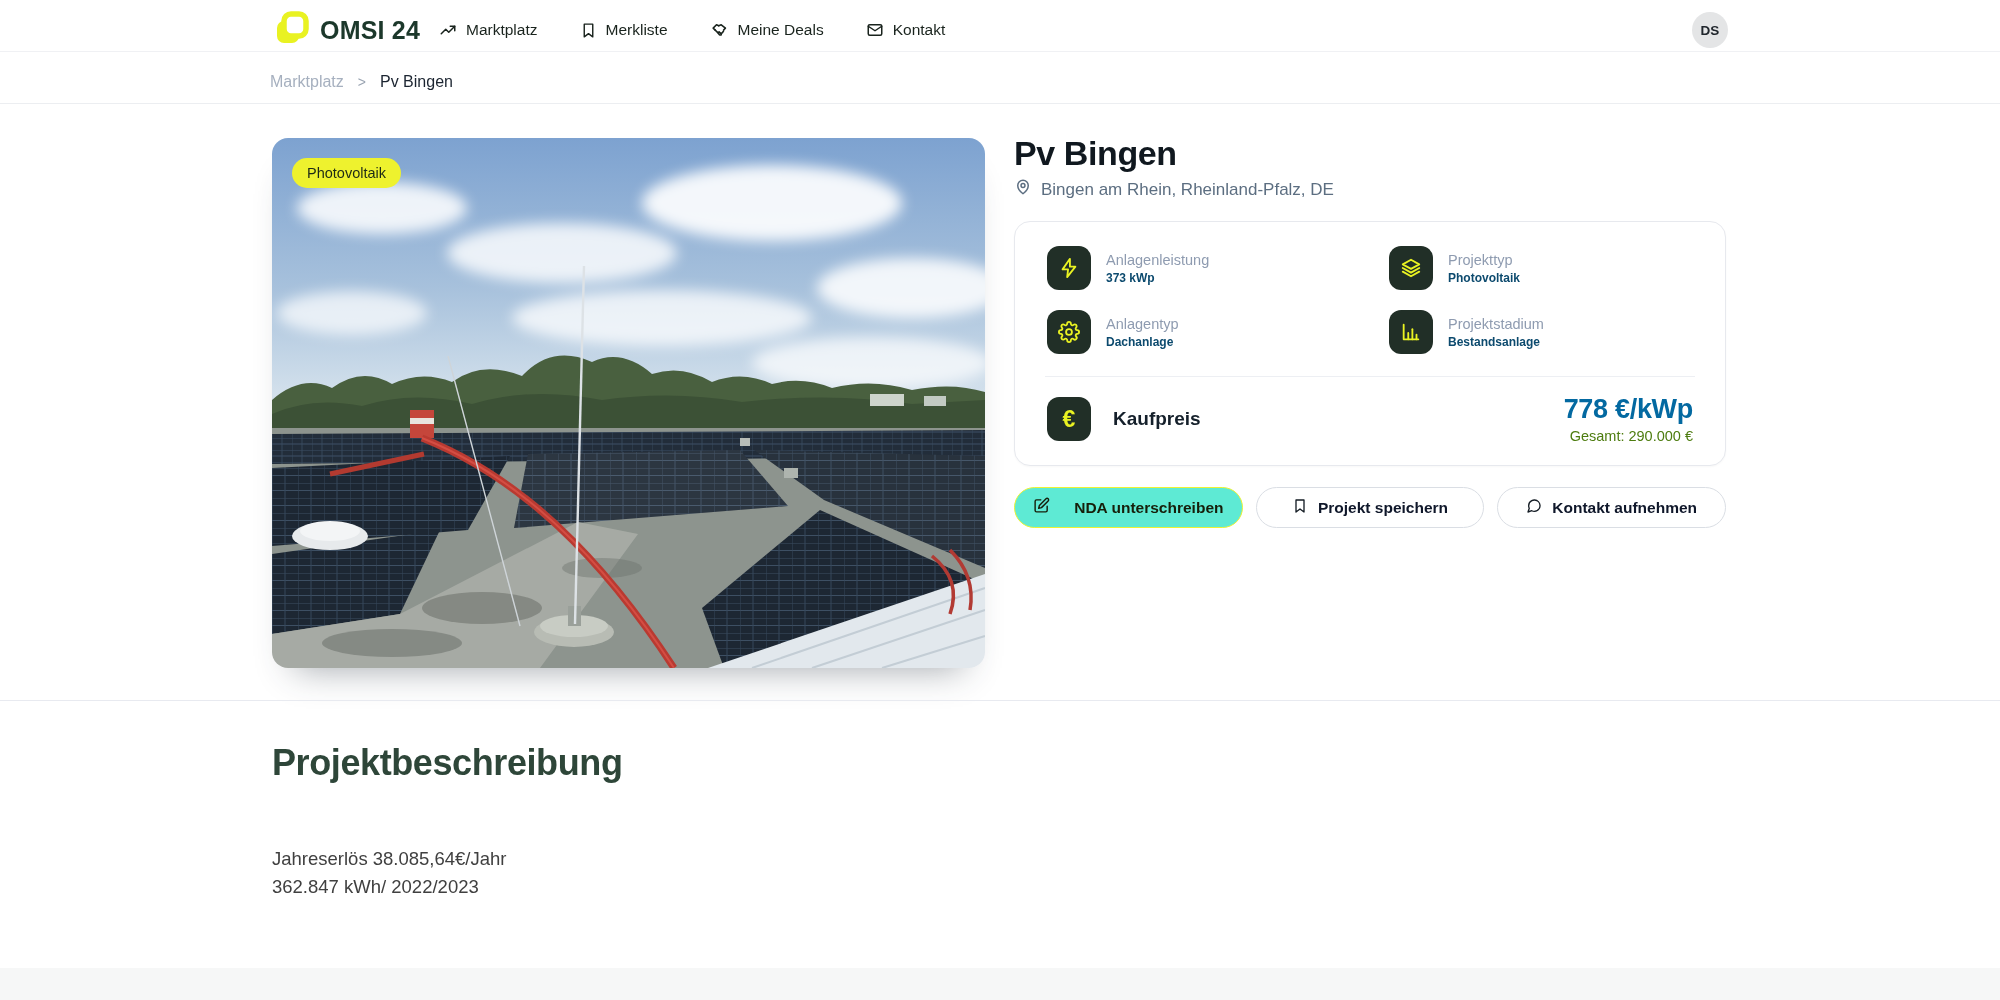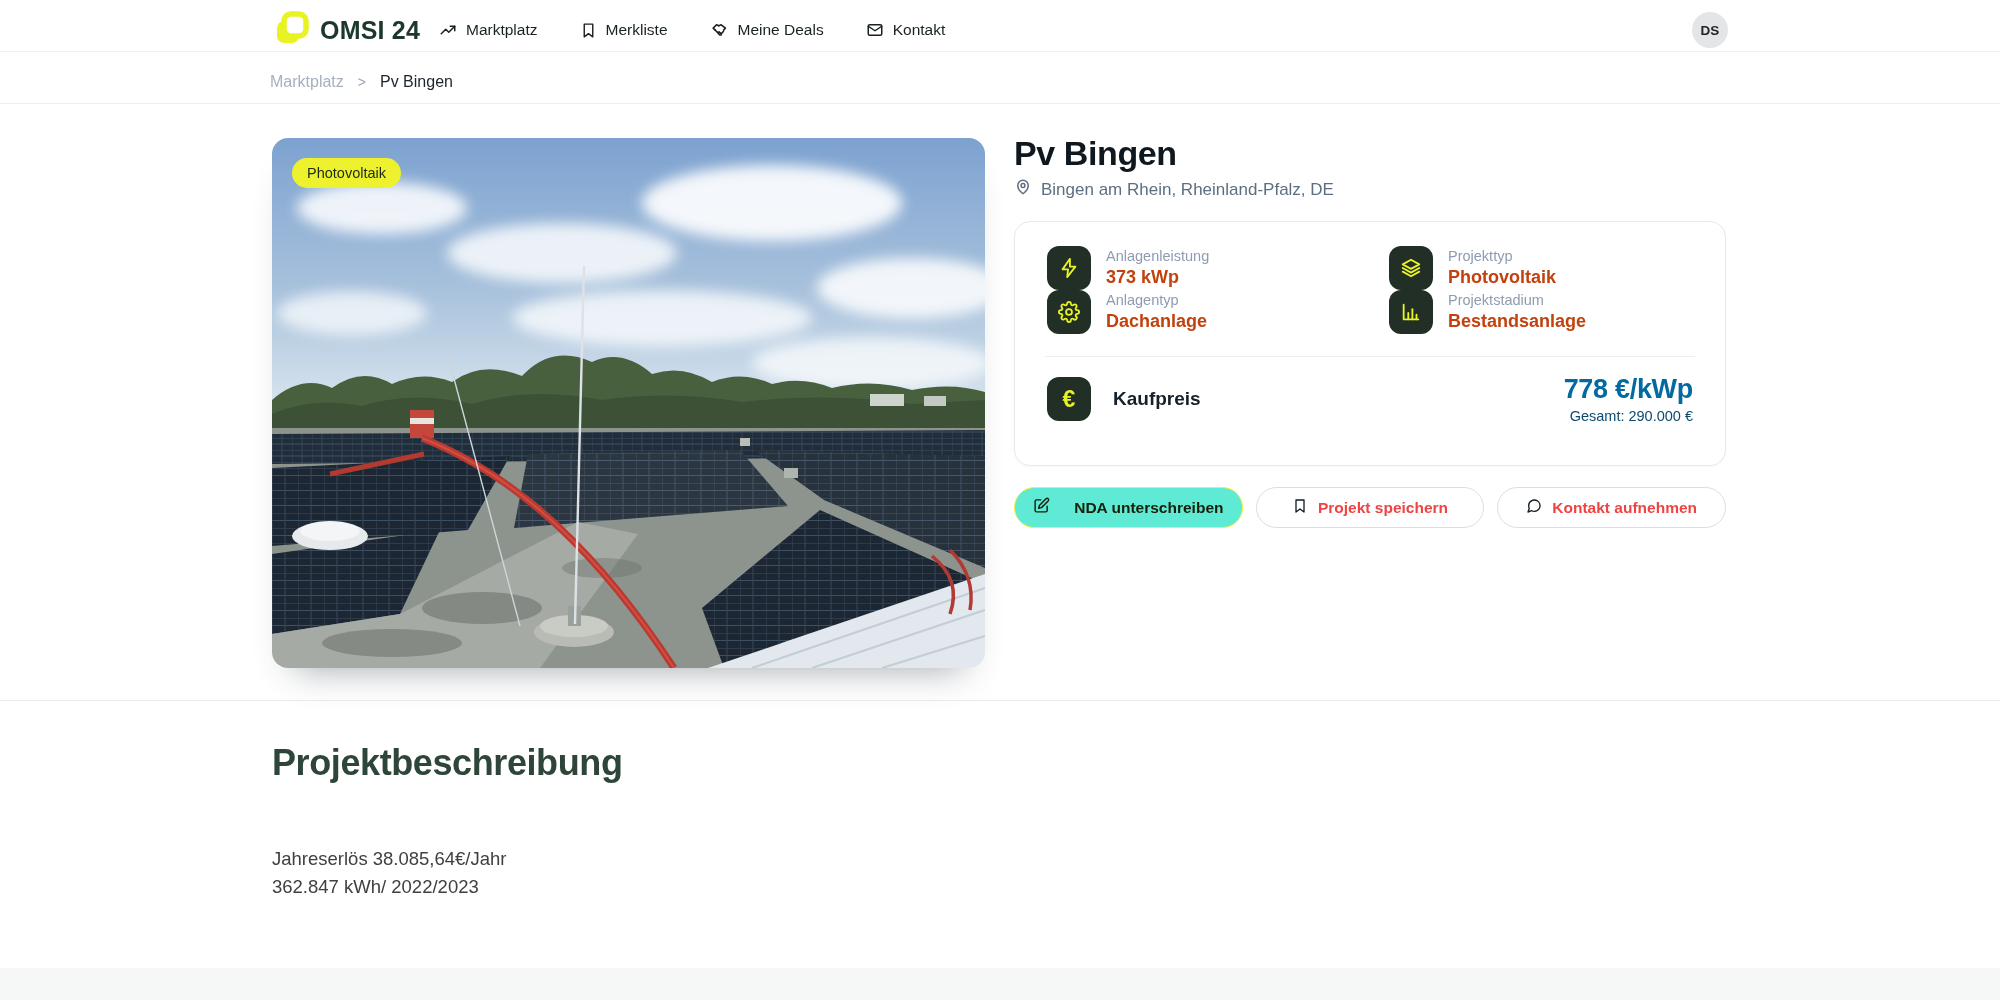--- a/index.html
+++ b/index.html
@@ -34,39 +34,39 @@
     font-size:14.5px; font-weight:500; padding:7px 15px; border-radius:999px; z-index:3; }
 
   
   .title { position:absolute; left:1014px; top:134px; font-size:34px; font-weight:800;
     color:#10181f; letter-spacing:-0.4px; }
   .location { position:absolute; left:1014px; top:178px; display:flex; align-items:center; gap:9px;
     color:#5c6e81; font-size:17px; }
 
   .card { position:absolute; left:1014px; top:221px; width:712px; height:245px; background:#fff;
     border:1px solid #e7e9ee; border-radius:16px; box-shadow:0 1px 2px rgba(20,30,40,.03); padding:24px 32px 0 32px; }
-  .stats { display:grid; grid-template-columns:342px 1fr; }
+  .stats { display:grid; grid-template-columns:342px 1fr; row-gap:20px; }
   .stat { display:flex; align-items:center; gap:15px; }
   .tile { width:44px; height:44px; border-radius:12px; background:#212f27; flex:0 0 44px;
     display:flex; align-items:center; justify-content:center; }
   .stat-label { font-size:14.5px; color:#8e9bb0; margin-bottom:3px; }
-  .stat-value { font-size:18px; font-weight:700; color:#c2410c; }
+  .stat-value { font-size:12px; font-weight:700; color:#0c4a6e; }
   .card-divider { height:1px; background:#edeff3; margin:22px -2px 0 -2px; }
   .price-row { display:flex; align-items:center; margin-top:17px; }
   .price-label { font-size:19px; font-weight:600; color:#15202b; margin-left:22px; }
   .price-right { margin-left:auto; text-align:right; }
   .price-value { font-size:27px; font-weight:800; color:#0369a1; letter-spacing:-0.3px; }
-  .price-total { font-size:14.5px; color:#0c4a6e; margin-top:3px; }
+  .price-total { font-size:14.5px; color:#4d7c0f; margin-top:3px; }
   .euro-glyph { color:#e9f222; font-size:23px; font-weight:700; line-height:1; }
 
   .actions { position:absolute; left:1014px; top:487px; width:712px; display:flex; gap:13px; }
   .btn { height:41px; border-radius:999px; display:flex; align-items:center; justify-content:center;
     gap:10px; font-size:15.5px; cursor:pointer; flex:1 1 0; }
   .btn-primary { background:#5eead4; color:#161f0a; font-weight:700; border:1px solid #eef233;gap:24px; }
-  .btn-secondary { background:#fff; color:#ef4444; font-weight:600; border:1px solid #dadee4; }
+  .btn-secondary { background:#fff; color:#0f172a; font-weight:600; border:1px solid #dadee4; }
 
   
   .page-divider { position:absolute; left:0; top:700px; width:2000px; height:1px; background:#e8eaf0; }
   .section-heading { position:absolute; left:272px; top:742px; font-size:36px; font-weight:800;
     color:#2e4639; letter-spacing:-0.4px; }
   .description { position:absolute; left:272px; top:845px; font-size:18.5px; line-height:28px; color:#404040; }
 
   .footer { position:absolute; left:0; top:968px; width:2000px; height:32px; background:#f6f7f7; }
 </style>
 </head>

